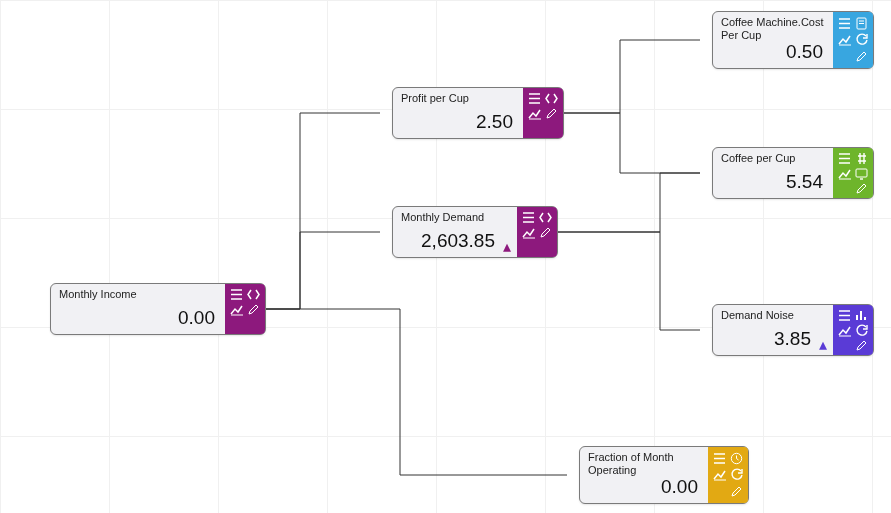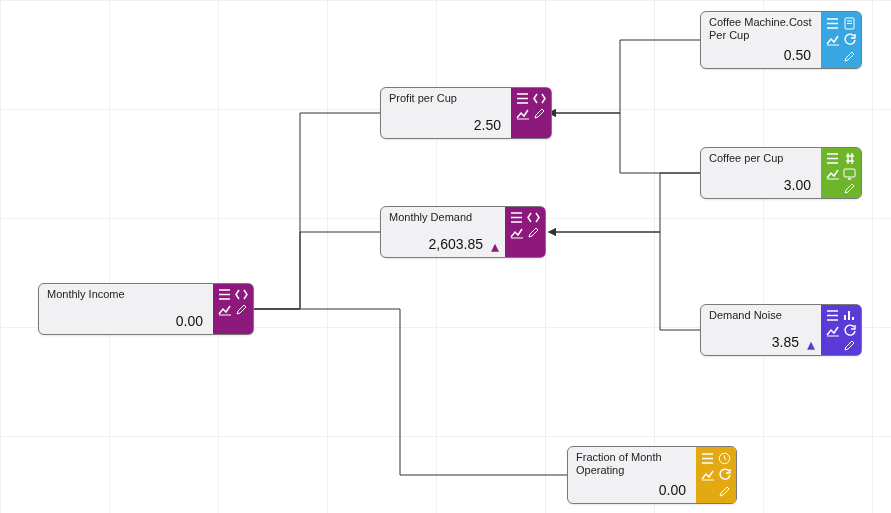--- a/index.html
+++ b/index.html
@@ -29,36 +29,37 @@
   }
   .node {
     position: absolute;
     height: 52px;
     border: 1px solid #7a7a7a;
     border-radius: 6px;
     background: #f1f1f4;
     display: flex;
     align-items: stretch;
     box-shadow: 0 1px 2px rgba(0,0,0,0.1);
+    margin-left: 12px;
   }
   .node.tall { height: 58px; }
   .node .body {
     flex: 1;
     display: flex;
     flex-direction: column;
     padding: 4px 8px 3px 8px;
     position: relative;
   }
   .node .title {
     font-size: 11px;
     color: #222;
     line-height: 1.15;
   }
   .node .value {
-    font-size: 14px;
+    font-size: 19px;
     color: #111;
     text-align: right;
     margin-top: auto;
     margin-bottom: 2px;
     padding-right: 2px;
   }
   .node .spark {
     position: absolute;
     right: 6px;
     bottom: 2px;
@@ -278,21 +279,21 @@
         <svg>
           <use href="#i-edit"></use>
         </svg>
       </span>
   </div>
 </div>
 
 <div class="node theme-green" style="left:700px; top:147px; width:162px;">
   <div class="body">
     <div class="title">Coffee per Cup</div>
-    <div class="value">3.00</div>
+    <div class="value">5.54</div>
   </div>
   <div class="panel">
     <span class="pi">
         <svg>
           <use href="#i-menu"></use>
         </svg>
       </span>
     <span class="pi">
         <svg>
           <use href="#i-hash"></use>

